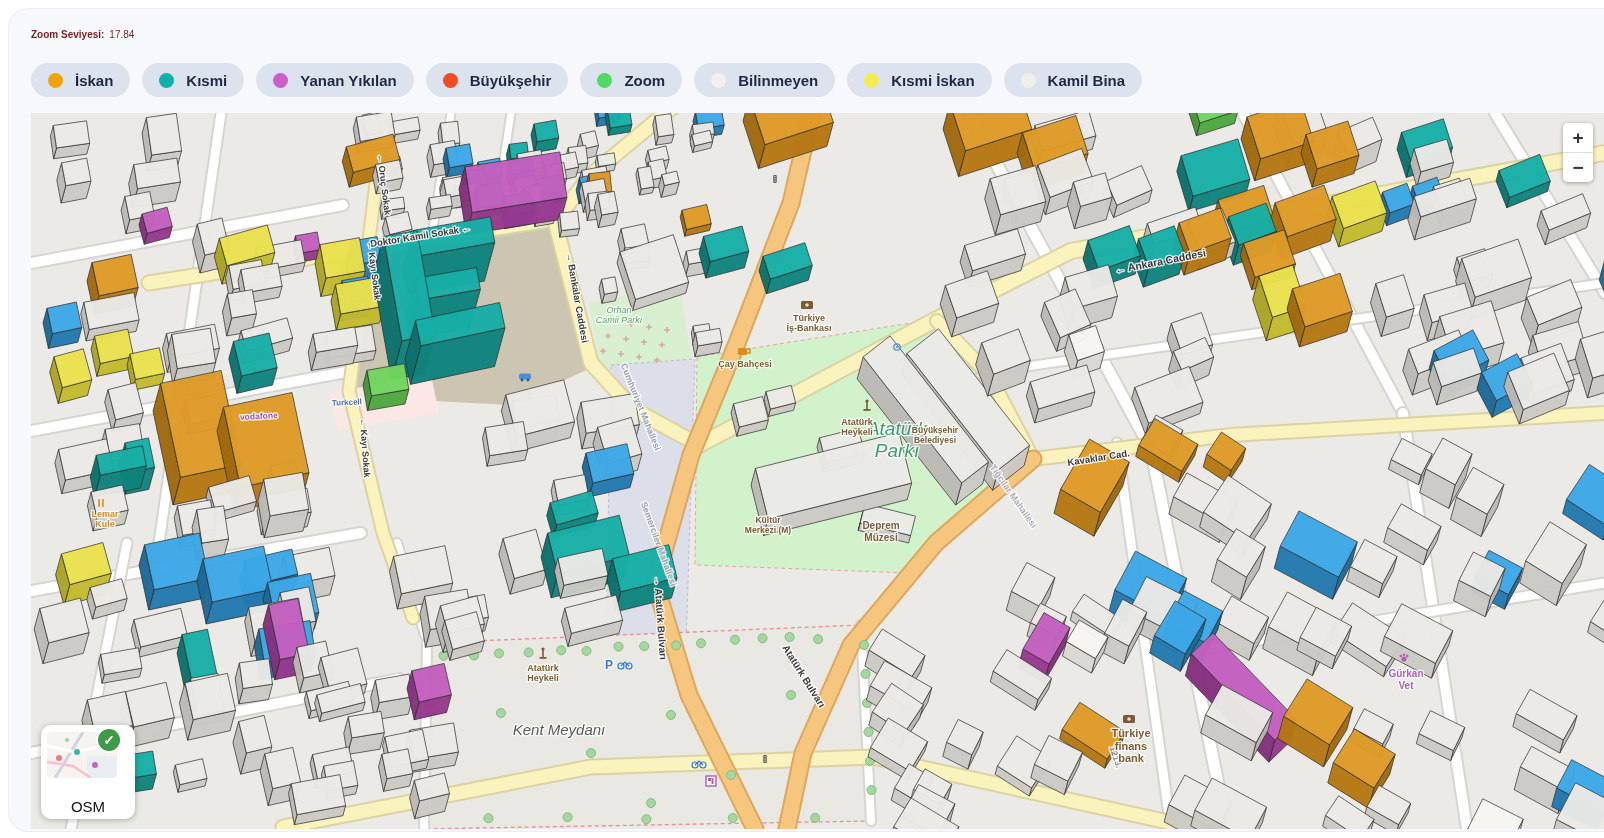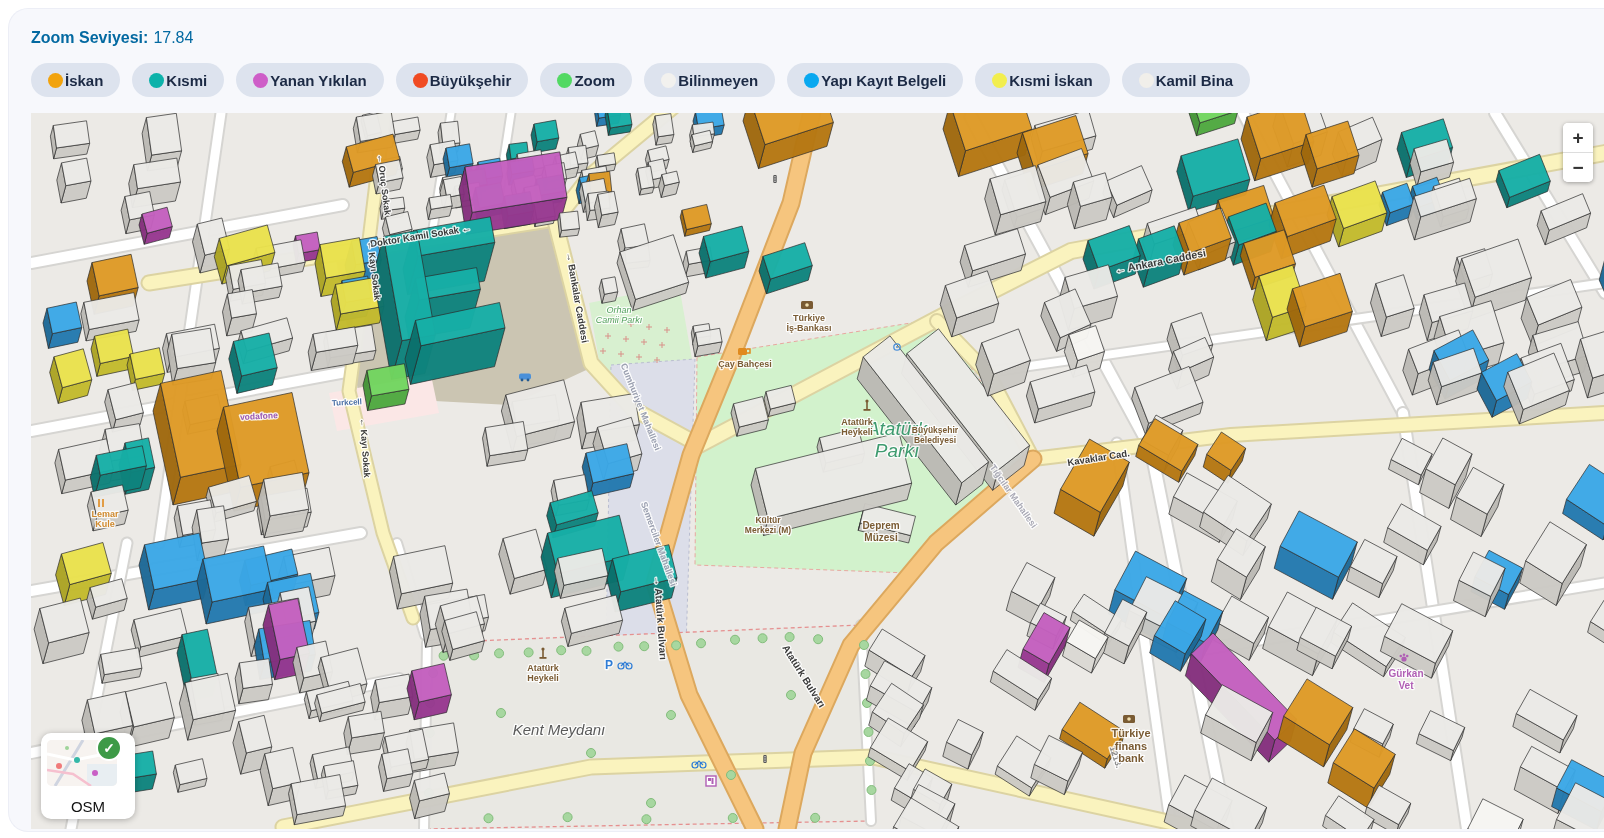--- a/index.html
+++ b/index.html
@@ -1,42 +1,42 @@
 <!DOCTYPE html>
 <html><head>
 <meta charset="utf-8">
 <style>
   html,body{margin:0;padding:0;}
   body{width:1604px;height:838px;position:relative;background:#ffffff;overflow:hidden;
        font-family:"Liberation Sans", sans-serif;}
   .card{position:absolute;left:8px;top:8px;right:0;bottom:6px;background:#f7f8fc;
         border:1px solid #eceef6;border-right:none;border-radius:20px 0 0 20px;}
-  .header{position:absolute;left:22px;top:20px;font-size:16px;color:#0369a1;}
+  .header{position:absolute;left:22px;top:20px;font-size:10px;color:#7f1d1d;}
   .header .hl{font-weight:700;}
   .header .hv{font-weight:400;margin-left:5px;}
   .legend{position:absolute;left:22px;top:54px;display:flex;gap:12px;}
-  .chip{display:flex;align-items:center;gap:2px;height:34px;padding:0 17px;border-radius:17px;
+  .chip{display:flex;align-items:center;gap:12px;height:34px;padding:0 17px;border-radius:17px;
         background:#dde3ee;font-weight:700;font-size:15px;color:#1c2a45;white-space:nowrap;cursor:pointer;}
   .chip .dot{width:15px;height:15px;border-radius:50%;flex:0 0 auto;}
   .map-wrap{position:absolute;left:22px;top:104px;width:1574px;height:716px;background:#eceae6;
             overflow:hidden;cursor:grab;}
   .map-wrap svg{display:block;}
   .zoomctl{position:absolute;top:10px;right:12px;width:30px;background:#fff;border-radius:5px;
            box-shadow:0 1px 4px rgba(0,0,0,.35);overflow:hidden;}
   .zoomctl button{display:block;width:30px;height:29px;border:none;background:#fff;font-size:19px;
            font-weight:700;color:#333;padding:0;cursor:pointer;font-family:"Liberation Sans",sans-serif;}
   .zsep{height:1px;background:#ddd;}
   .osm{position:absolute;left:10px;bottom:10px;width:82px;background:#fff;border-radius:10px;
        box-shadow:0 1px 6px rgba(0,0,0,.28);padding:7px 6px 4px;cursor:pointer;}
   .thumb{position:relative;width:70px;height:46px;border-radius:5px;background:#f6f2ee;}
   .thumb svg{border-radius:5px;}
   .check{position:absolute;top:-5px;right:-5px;width:26px;height:26px;border-radius:50%;
          background:#3d9a47;border:2px solid #fff;color:#fff;font-size:14px;font-weight:700;
          display:flex;align-items:center;justify-content:center;box-sizing:border-box;}
-  .osm-label{text-align:center;font-size:15px;color:#111;margin-top:12px;}
+  .osm-label{text-align:center;font-size:15px;color:#111;margin-top:20px;}
   .sl{paint-order:stroke;stroke:#ffffff;stroke-width:2.6px;stroke-linejoin:round;stroke-opacity:.85;}
 </style>
 </head>
 <body>
 
 <div class="card">
   <div class="header">
     <span class="hl">Zoom Seviyesi:</span><span class="hv">17.84</span>
   </div>
   <div class="legend" id="legend">
@@ -56,24 +56,20 @@
         <span class="dot" style="background: rgb(240, 75, 35);"></span>
         <span>Büyükşehir</span>
       </div>
       <div class="chip">
         <span class="dot" style="background: rgb(82, 217, 99);"></span>
         <span>Zoom</span>
       </div>
       <div class="chip">
         <span class="dot" style="background: rgb(242, 241, 238);"></span>
         <span>Bilinmeyen</span>
-      </div>
-      <div class="chip">
-        <span class="dot" style="background: rgb(9, 168, 240);"></span>
-        <span>Yapı Kayıt Belgeli</span>
       </div>
       <div class="chip">
         <span class="dot" style="background: rgb(242, 238, 78);"></span>
         <span>Kısmi İskan</span>
       </div>
       <div class="chip">
         <span class="dot" style="background: rgb(241, 239, 234);"></span>
         <span>Kamil Bina</span>
       </div>
     </div>

